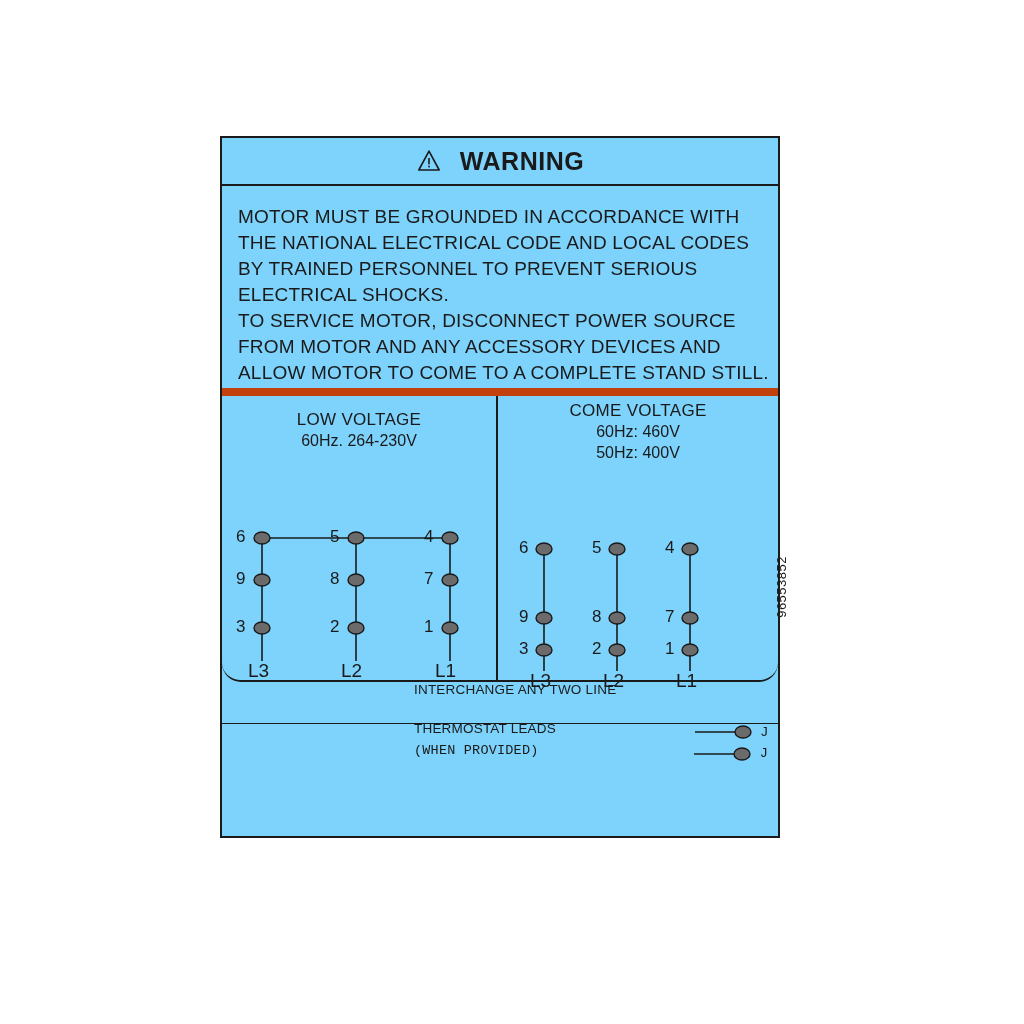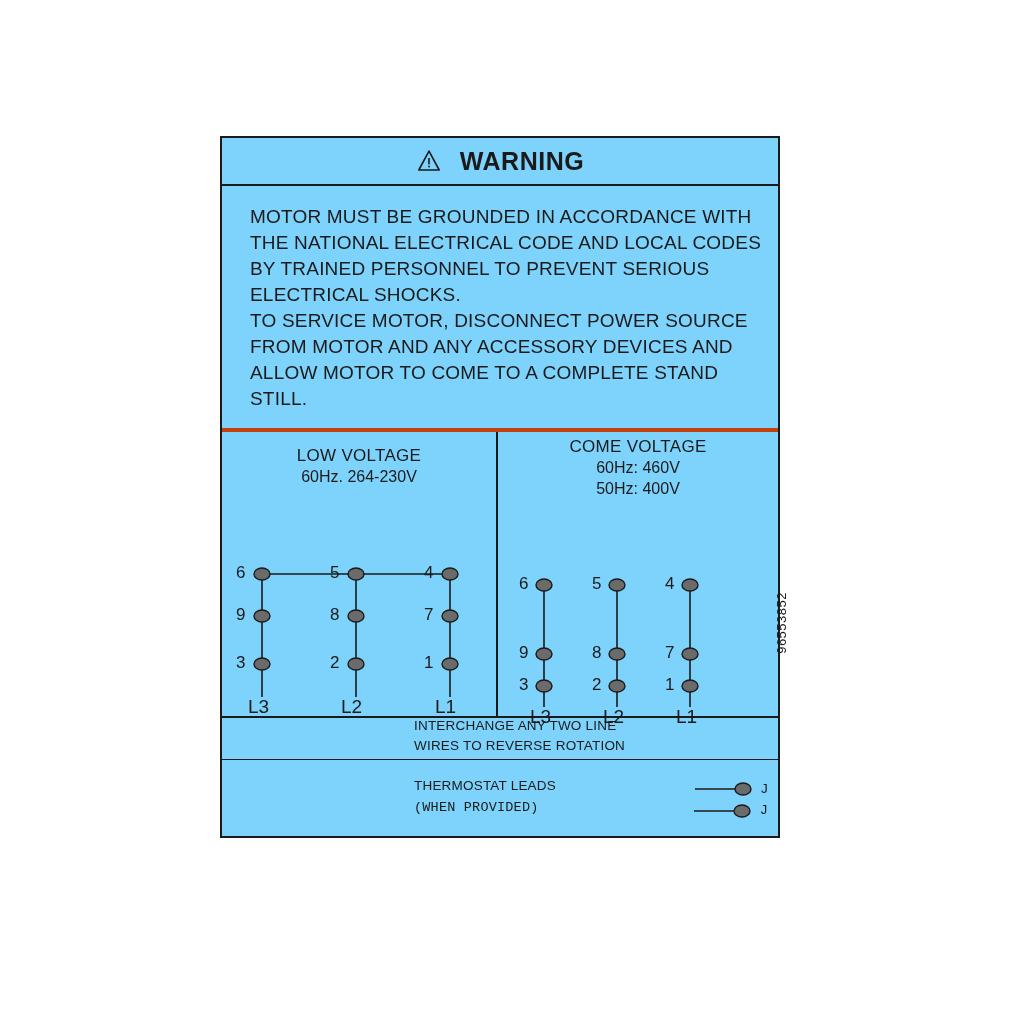--- a/index.html
+++ b/index.html
@@ -39,40 +39,41 @@
   }
   #warning-header .warn-title {
     font-size: 25px;
     font-weight: bold;
     letter-spacing: 0.5px;
   }
   .tri-icon svg { display: block; }
 
   
   #warning-body {
-    padding: 18px 0 14px 28px;
-    border-bottom: 4px solid #c2410c;
-    box-sizing: border-box;
-    height: 246px;
+    padding: 18px 0 14px 16px;
+    border-bottom: 8px solid #c2410c;
+    box-sizing: border-box;
+    height: 210px;
   }
   #warning-body p {
     margin: 0;
     font-size: 19px;
     line-height: 26px;
     letter-spacing: 0.2px;
   }
   #warning-body p.para2 { }
 
   
   #diagrams {
     display: flex;
     height: 286px;
     border-bottom: 2px solid #1a1a1a;
     box-sizing: border-box;
     position: relative;
+    border-radius: 19px;
   }
   #low-voltage-panel {
     width: 276px;
     border-right: 2px solid #1a1a1a;
     box-sizing: border-box;
     position: relative;
   }
   #high-voltage-panel {
     flex: 1;
     position: relative;
@@ -237,23 +238,20 @@
       <div style="position:absolute;left:178px;top:274px;font-size:19px;">L1</div>
     </div>
 
     <div id="serial-number">96553852</div>
   </div>
 
   <div id="footer">
     <div class="footer-row" style="height:20px;">
       <span class="ftext">INTERCHANGE ANY TWO LINE</span>
     </div>
-    <div class="footer-row" style="height:21px;">
-      <span class="ftext">WIRES TO  REVERSE ROTATION</span>
-    </div>
 
     <div class="rule" style="top:41px;"></div>
 
     <div class="footer-row" style="height:19px;margin-top:19px;">
       <span class="ftext">THERMOSTAT LEADS</span>
       <span class="term-row" style="top:3px;">
         <svg width="60" height="14">
           <line x1="0" y1="7" x2="44" y2="7" stroke="#1a1a1a" stroke-width="1.6"></line>
           <ellipse cx="48" cy="7" rx="8" ry="6" fill="#6b6b6b" stroke="#1a1a1a" stroke-width="1.4"></ellipse>
         </svg>

